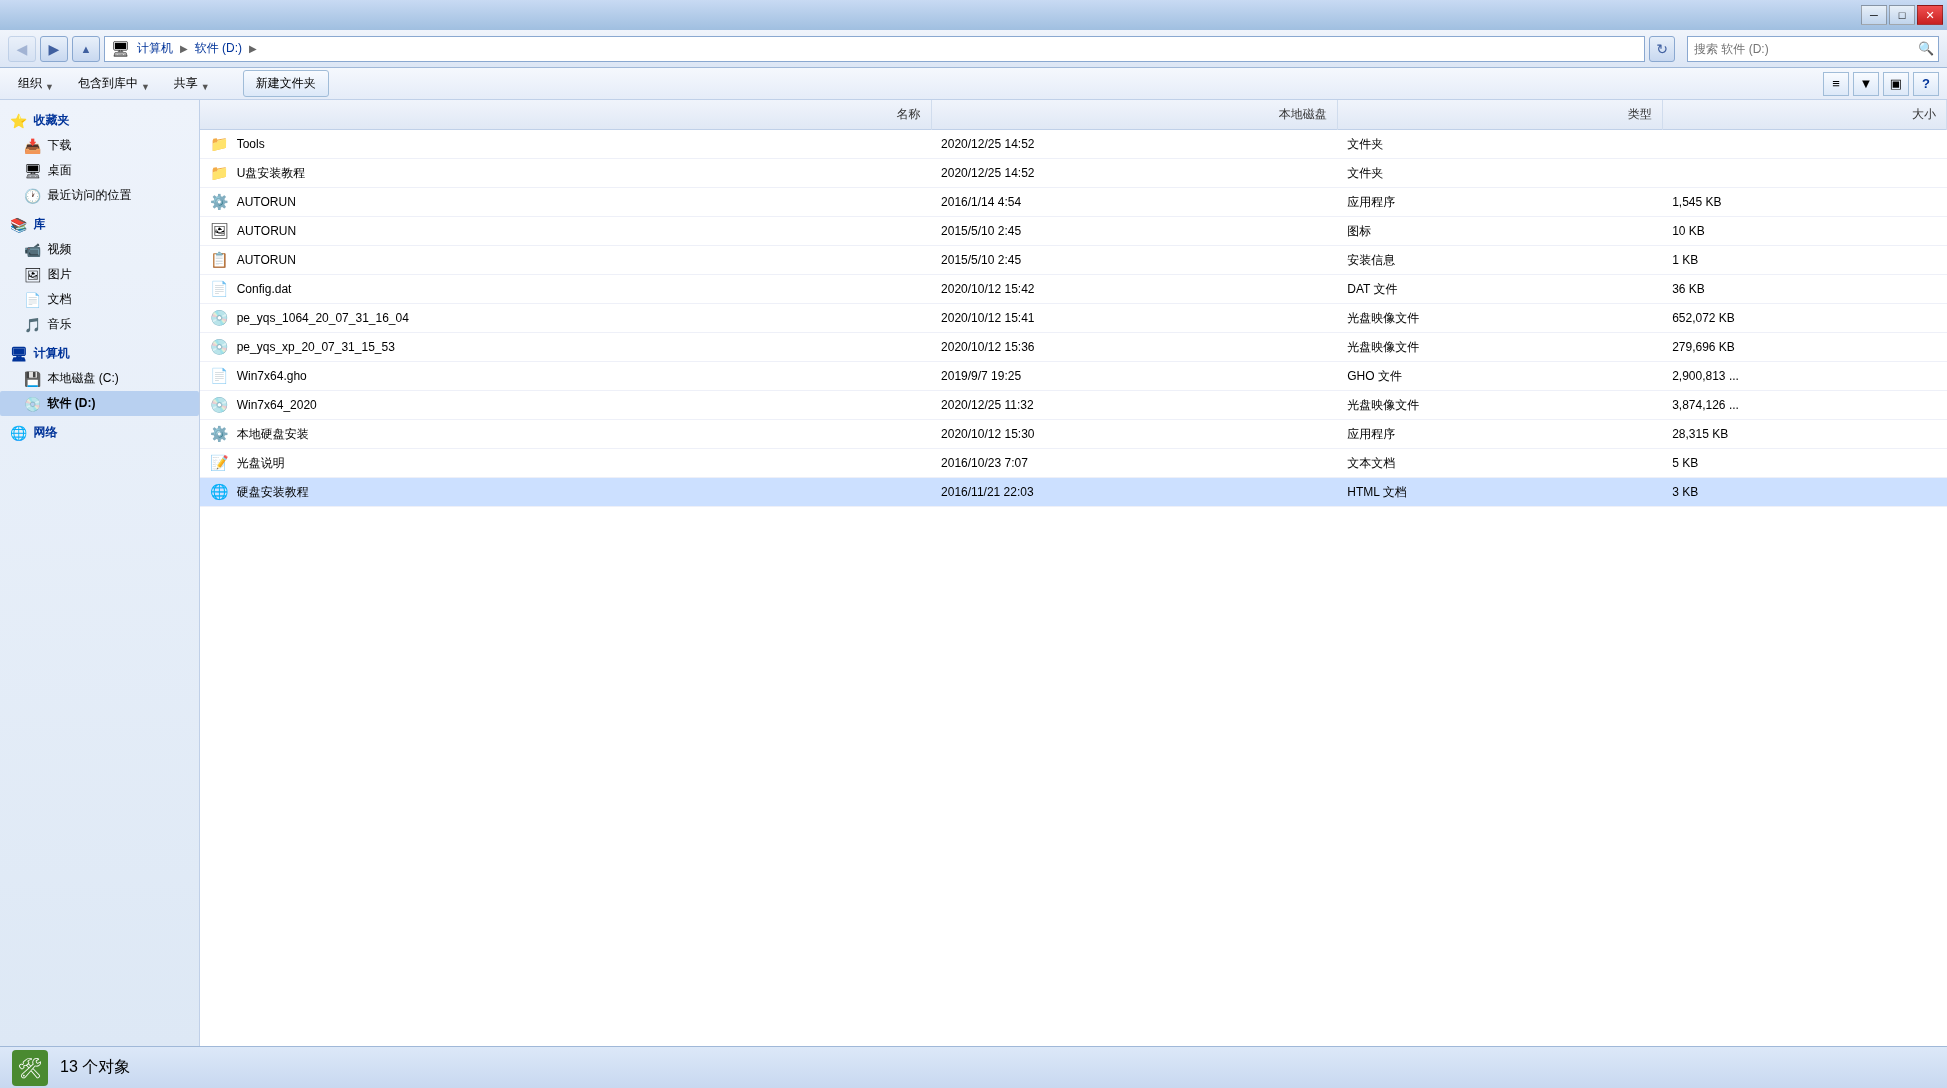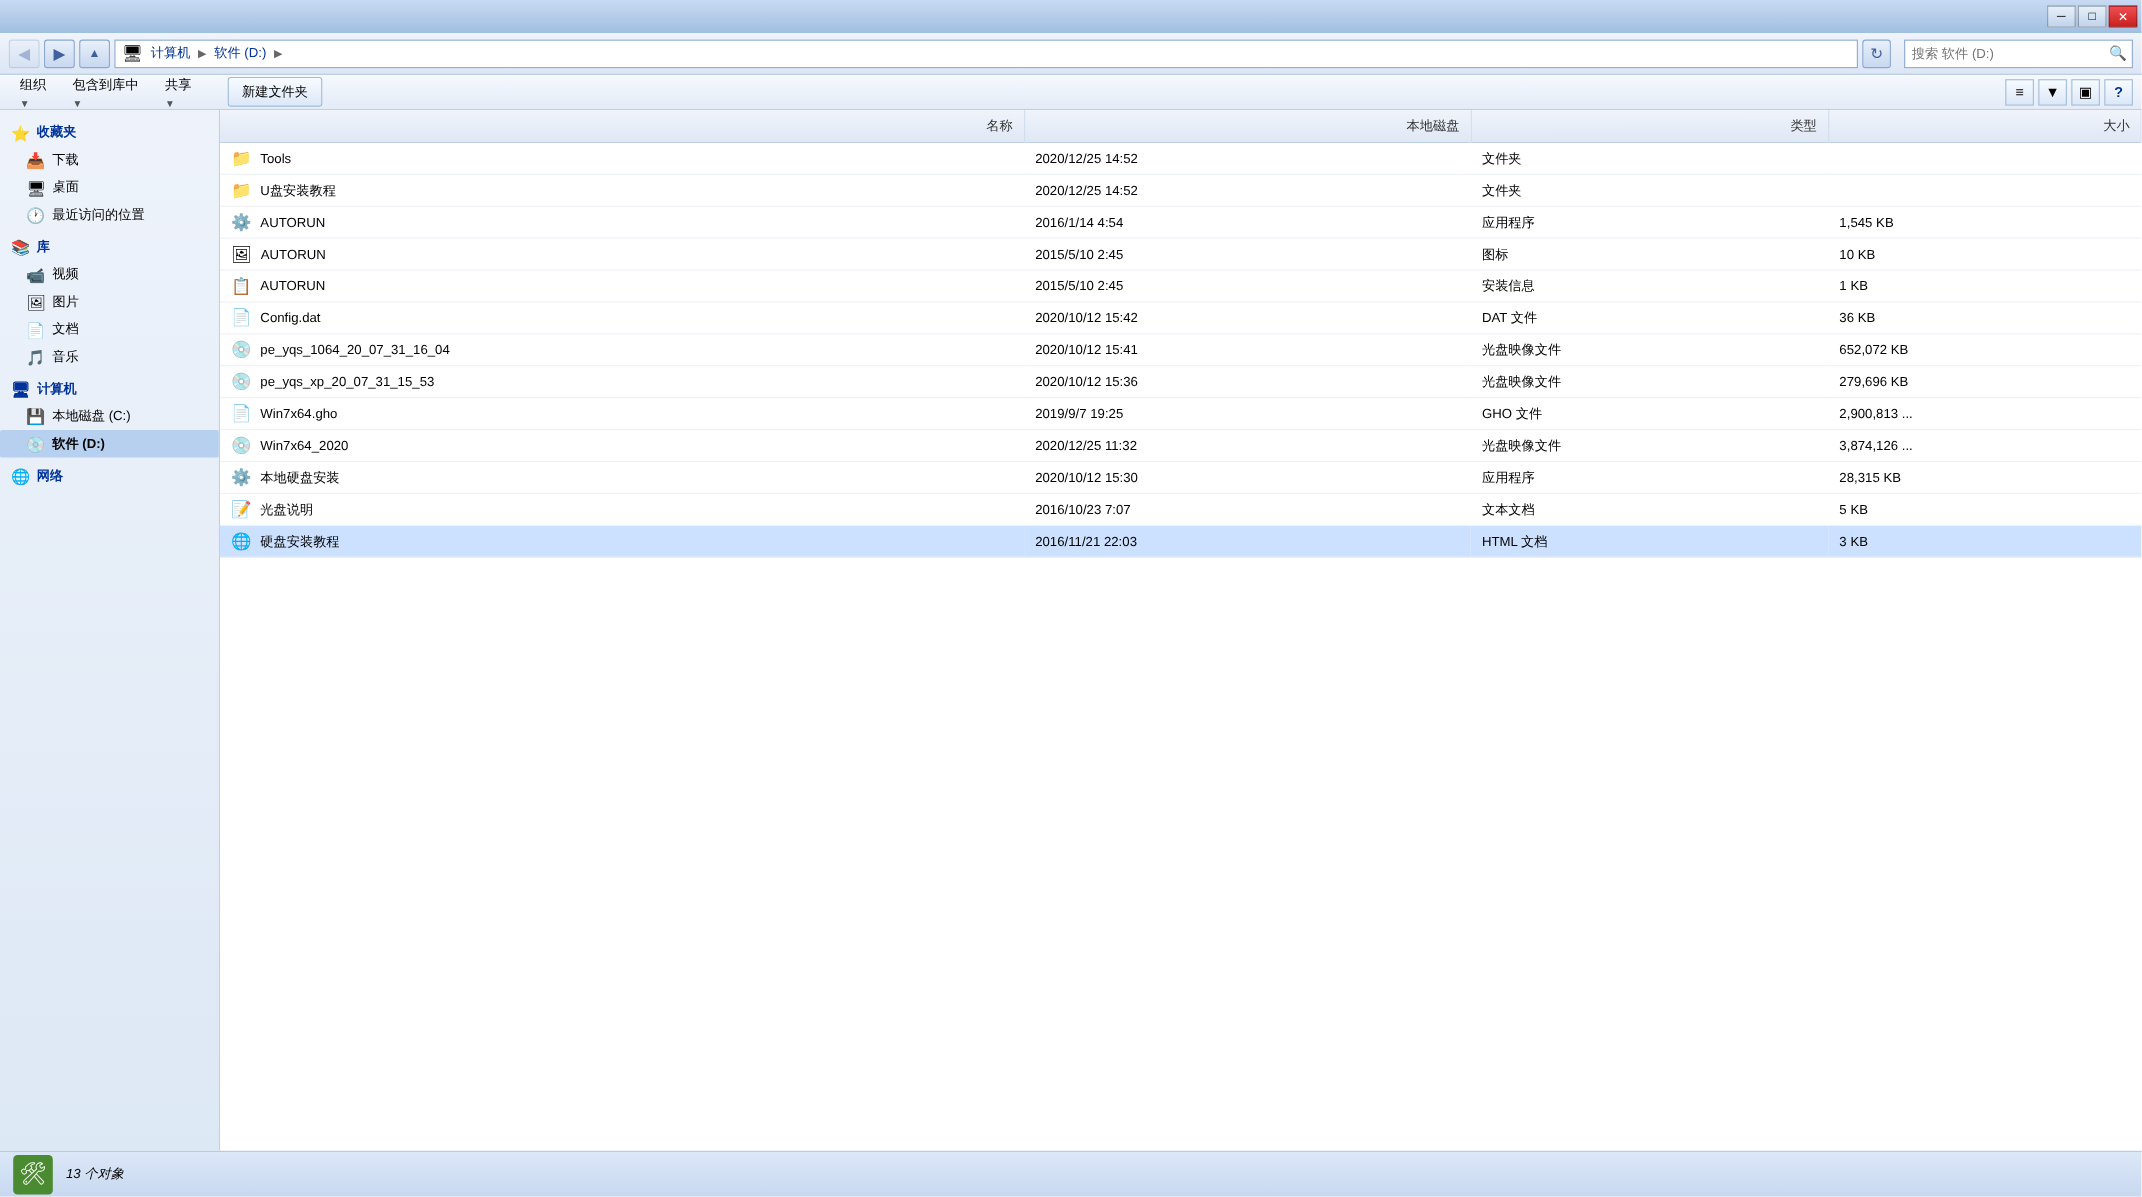--- a/index.html
+++ b/index.html
@@ -112,21 +112,21 @@
       align-items: center;
       padding: 0 8px;
       gap: 4px;
     }
     .menu-item {
       padding: 4px 10px;
       cursor: pointer;
       border-radius: 2px;
       font-size: 12px;
       color: #000;
-      display: flex; align-items: flex-start; gap: 3px; flex-direction: column;
+      display: flex; align-items: flex-end; gap: 3px;
     }
     .menu-arrow { font-size: 9px; color: #555; }
     .new-folder-btn {
       padding: 4px 12px;
       background: linear-gradient(to bottom, #f8fbff, #dce8f8);
       border: 1px solid #a0bcd8;
       border-radius: 3px;
       cursor: pointer;
       font-size: 12px;
       color: #000;
@@ -232,21 +232,21 @@
       padding: 0 12px;
       gap: 12px;
     }
     .status-logo {
       width: 36px; height: 36px;
       background: #4a8a30;
       border-radius: 4px;
       display: flex; align-items: center; justify-content: center;
       font-size: 20px; color: #fff;
     }
-    .status-text { font-size: 12px; color: #000; font-style: italic; }
+    .status-text { font-size: 16px; color: #000; }
 
     
     ::-webkit-scrollbar { width: 14px; }
     ::-webkit-scrollbar-track { background: #e8f0f8; }
     ::-webkit-scrollbar-thumb { background: #a0b8d8; border: 1px solid #8098c0; }
   </style>
 </head>
 <body>
 
 <div class="titlebar">
@@ -262,21 +262,21 @@
   <div class="address-bar-wrap">
     <span style="font-size:15px;">🖥</span>
     <span class="address-part">计算机</span>
     <span class="address-arrow">▶</span>
     <span class="address-part">软件 (D:)</span>
     <span class="address-arrow">▶</span>
   </div>
   <div class="refresh-btn">↻</div>
   <div style="width:4px;"></div>
   <div class="search-wrap">
-    <input type="text" class="search-box" style="width: 208px; height: 26px; border: 1px solid rgb(138, 168, 208); padding: 0px 26px 0px 6px; font-size: 12px; color: rgb(136, 136, 136);" placeholder="搜索 软件 (D:)">
+    <input type="text" class="search-box" style="width: 252px; height: 26px; border: 1px solid rgb(138, 168, 208); padding: 0px 26px 0px 6px; font-size: 12px; color: rgb(136, 136, 136);" placeholder="搜索 软件 (D:)">
     <div class="search-icon-btn">🔍</div>
   </div>
 </div>
 
 <div class="menubar">
   <div class="menu-item">
     <span>组织</span>
     <span class="menu-arrow">▼</span>
   </div>
   <div class="menu-item">

